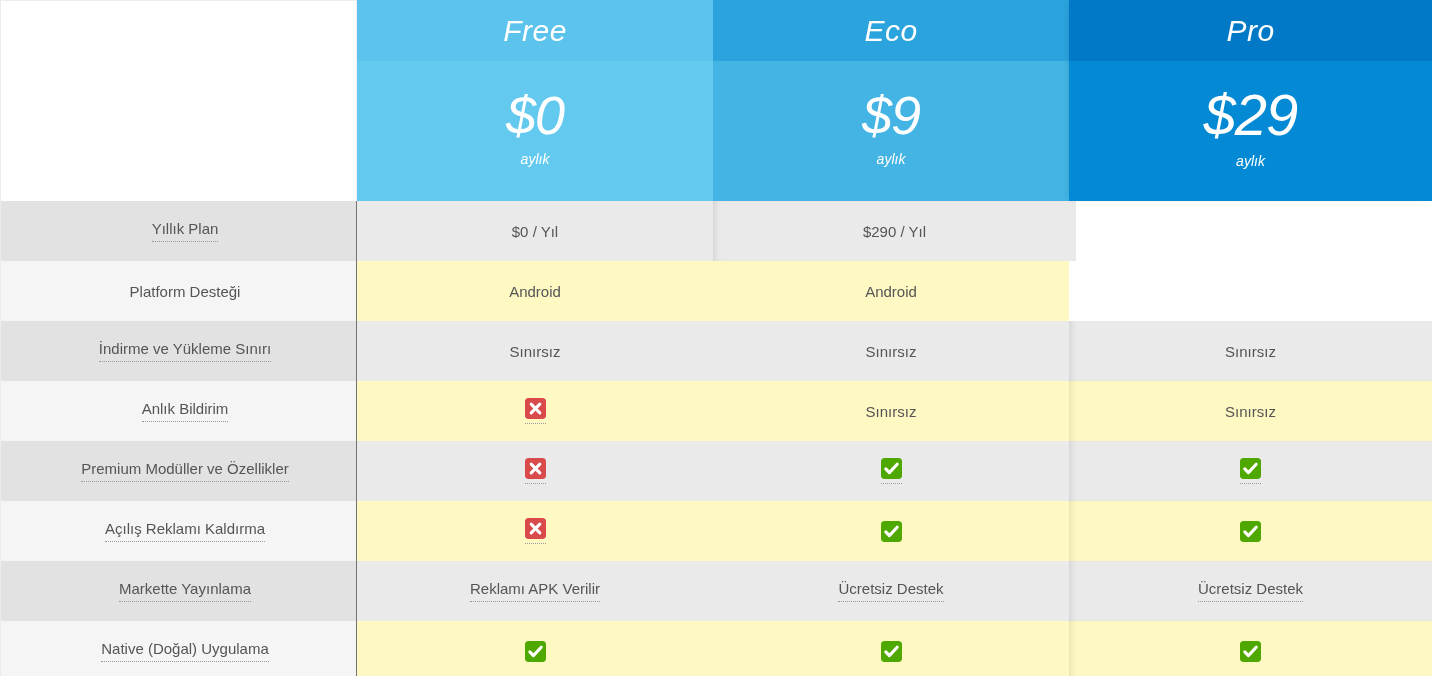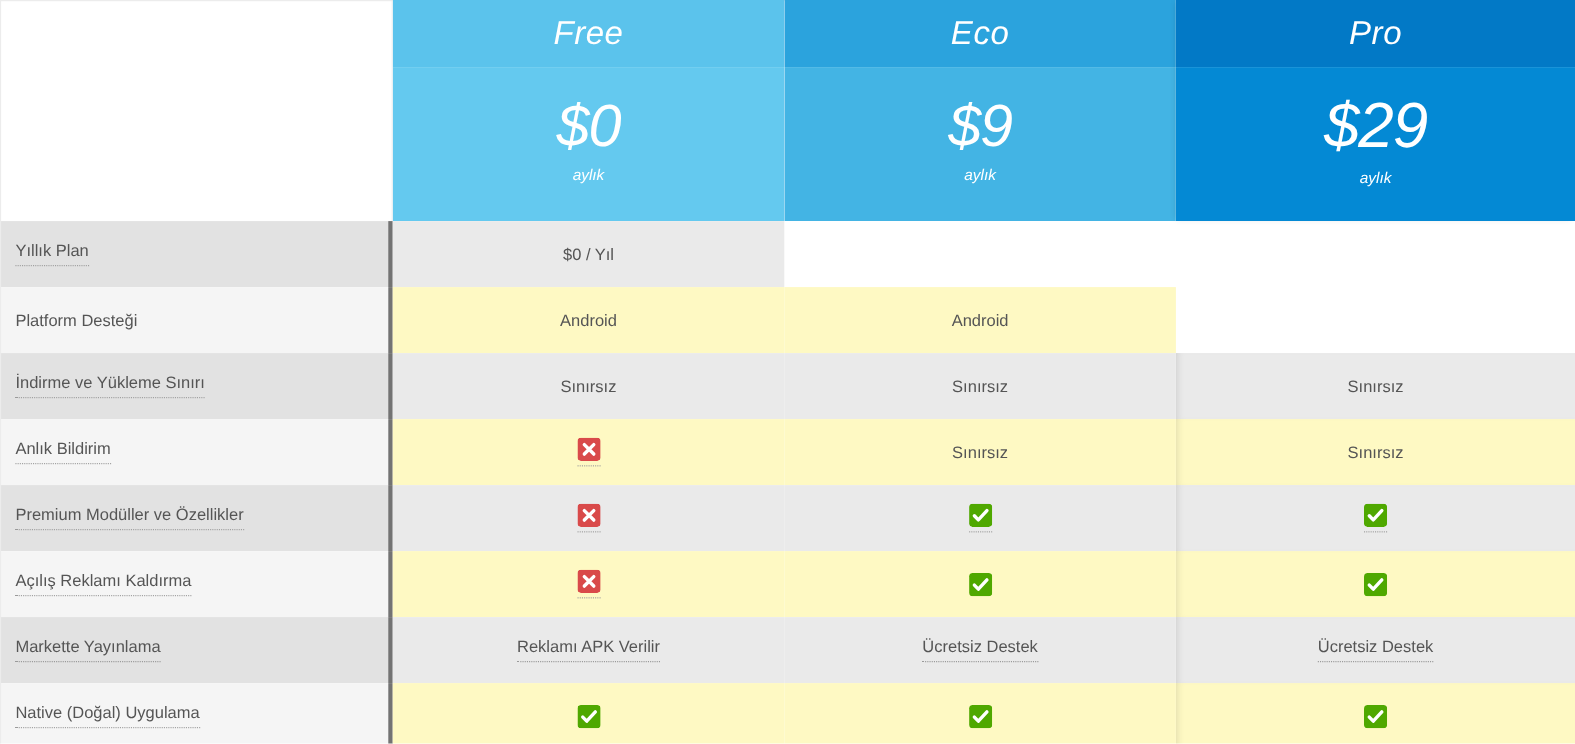--- a/index.html
+++ b/index.html
@@ -101,23 +101,23 @@
     display: flex;
     align-items: center;
     font-size: 15px;
     color: #555555;
   }
 
   .cell-feature {
     width: 357px;
     flex: 0 0 357px;
     padding-left: 13px;
-    justify-content: flex-start;
+    justify-content: center;
     border-left: 1px solid #ececec;
-    border-right: 4px solid #737373;
+    border-right: 1px solid #737373;
   }
 
   .cell-plan {
     justify-content: center;
     text-align: center;
   }
 
   
   .body-row.odd  .cell-feature { background: #e2e2e2; }
   .body-row.even .cell-feature { background: #f5f5f5; }
@@ -201,20 +201,23 @@
   </div>
 
   <div id="table-body">
       <div class="grid-row body-row odd">
         <div class="cell cell-feature">
           <span class="dotted">Yıllık Plan</span>
         </div>
         <div class="cell cell-plan col-plan">
           <span>$0 / Yıl</span>
         </div>
+        <div class="cell cell-plan col-plan pro pro-col">
+          <span>$290 / Yıl</span>
+        </div>
       </div>
       <div class="grid-row body-row even">
         <div class="cell cell-feature">
           <span>Platform Desteği</span>
         </div>
         <div class="cell cell-plan col-plan">
           <span>Android</span>
         </div>
         <div class="cell cell-plan col-plan">
           <span>Android</span>

